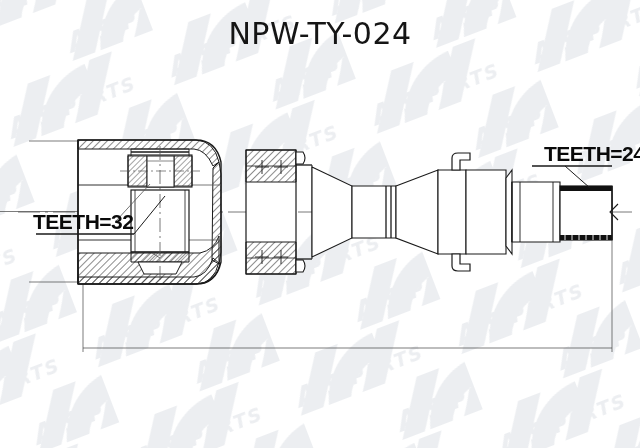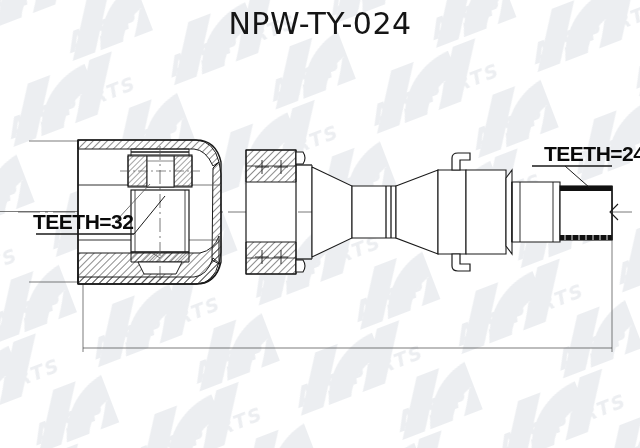--- a/index.html
+++ b/index.html
@@ -21,21 +21,21 @@
     position:absolute;inset:0;
     z-index:0;
     pointer-events:none;
   }
   #drawing-layer{
     position:absolute;inset:0;
     z-index:1;
   }
   #title{
     position:absolute;
-    left:0;right:0;top:6px;
+    left:0;right:0;top:16px;
     text-align:center;
     z-index:2;
     font-size:30px;
     font-weight:normal;
     letter-spacing:0.5px;
     color:#151515;
     font-family:"DejaVu Sans", sans-serif;
   }
   .teeth-label{
     position:absolute;

